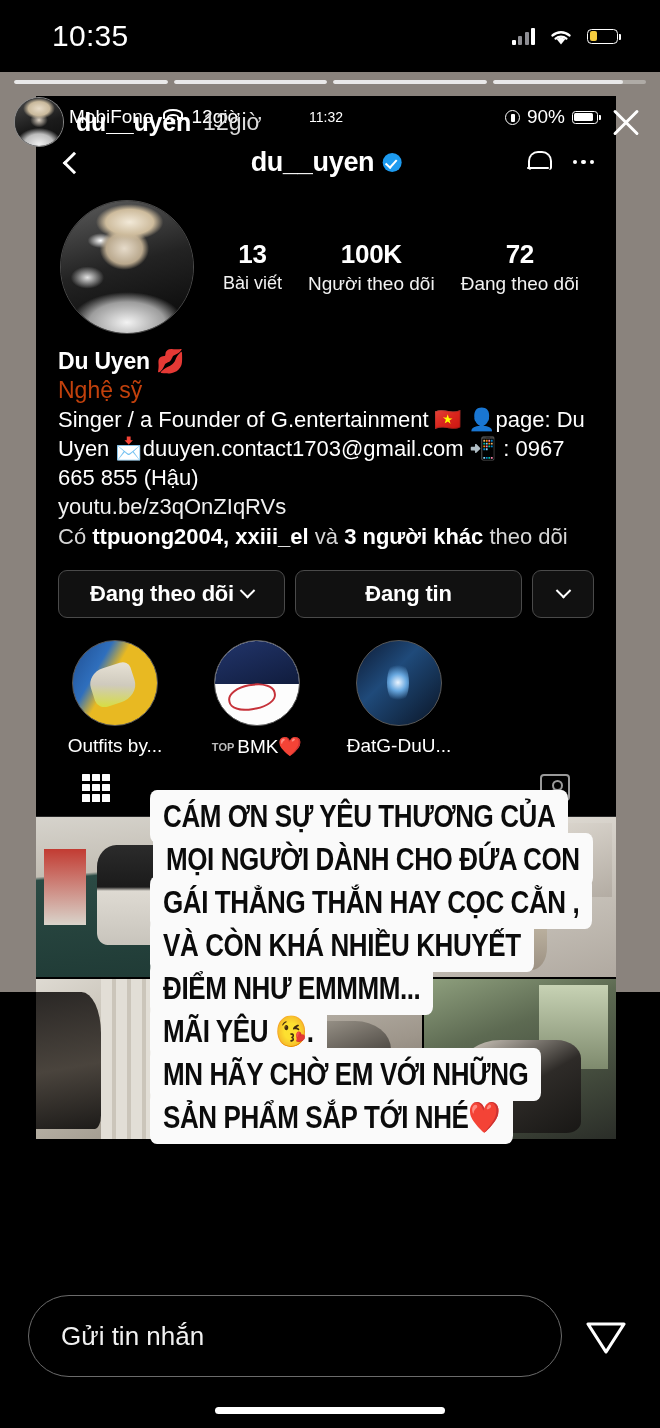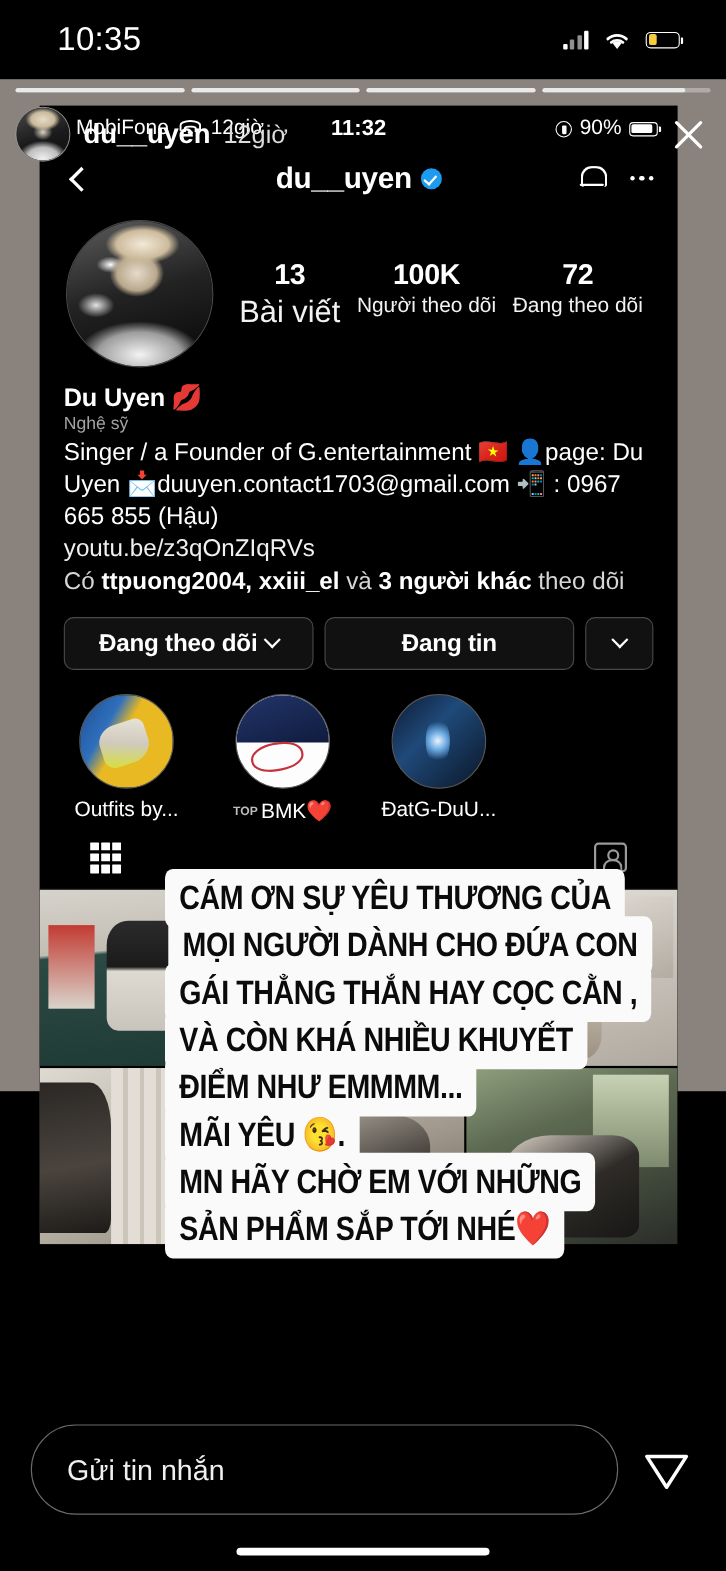--- a/index.html
+++ b/index.html
@@ -90,21 +90,21 @@
   .ios-dot { width:5px; height:11px; background:#fff; border-radius:1px; }
   .wifi-sm { width:22px; height:16px; position:relative; }
   .wifi-sm i {
     position:absolute; left:50%; transform:translateX(-50%);
     border:2px solid #fff; border-bottom:none; border-radius:50% 50% 0 0;
   }
   .wifi-sm i:nth-child(1){ width:20px; height:10px; top:0; }
   .wifi-sm i:nth-child(2){ width:12px; height:6px; top:5px; }
   .wifi-sm i:nth-child(3){ width:5px; height:3px; top:10px; border-radius:50%; background:#fff; border:none; }
   .ios-hours { font-size:19px; font-weight:400; }
-  .ios-center { position:absolute; left:50%; transform:translateX(-50%); font-size:20px; font-weight:700; }
+  .ios-center { position:absolute; left:50%; transform:translateX(-50%); font-size:14px; font-weight:400; }
   .ios-right { margin-left:auto; display:flex; align-items:center; gap:7px; }
   .lock-ic { width:15px; height:15px; border:1.7px solid #fff; border-radius:50%; position:relative; }
   .lock-ic::after { content:""; position:absolute; left:5px; top:3px; width:4px; height:8px; background:#fff; border-radius:1px; }
   .ios-pct { font-size:19px; font-weight:500; }
   .batt-sm { width:26px; height:13px; border:1.5px solid #fff; border-radius:3.5px; padding:1.4px; position:relative; }
   .batt-sm::after { content:""; position:absolute; right:-3.5px; top:3.5px; width:2px; height:5px; background:#fff; border-radius:0 1px 1px 0; }
   .batt-sm span { display:block; height:100%; width:90%; background:#fff; border-radius:1.5px; }
 
   
   .prof-nav {
@@ -153,26 +153,26 @@
       radial-gradient(ellipse 22% 19% at 48% 36%, #e6dbca 0%, #b9a88d 62%, transparent 85%),
       radial-gradient(ellipse 14% 8% at 30% 30%, #ffffff 0%, transparent 70%),
       radial-gradient(ellipse 52% 28% at 50% 92%, #f3f3f3 0%, #9d9d9d 55%, transparent 82%),
       radial-gradient(ellipse 18% 12% at 20% 58%, #e4e4e4 0%, transparent 70%),
       linear-gradient(165deg,#5c5c5c 0%, #232323 48%, #060606 100%);
   }
   .stats { display:flex; flex:1; justify-content:space-around; padding-left:16px; }
   .stat { text-align:center; }
   .stat .num { font-size:26px; font-weight:700; letter-spacing:-.3px; }
   .stat .lab { font-size:19px; font-weight:400; margin-top:3px; color:#f2f2f2; }
-  .stat.posts .lab { font-size:28px; }
+  .stat.posts .lab { font-size:18px; }
 
   
   .bio { padding:14px 22px 0 22px; }
   .bio-name { font-size:23px; font-weight:700; letter-spacing:-.2px; }
-  .bio-cat { font-size:16px; color:#a3a3a3; margin-top:2px; }
+  .bio-cat { font-size:23px; color:#c2410c; margin-top:2px; }
   .bio-txt { font-size:22px; line-height:1.32; margin-top:1px; word-break:break-word; }
   .bio-link { font-size:22px; line-height:1.32; color:#f0f0f0; }
   .bio-follow { font-size:22px; line-height:1.34; margin-top:1px; color:#d6d6d6; }
   .bio-follow b { color:#fff; font-weight:700; }
 
   
   .btns { display:flex; gap:10px; padding:18px 22px 0 22px; }
   .btn {
     height:48px; border:1px solid #4a4a4a; border-radius:9px; background:#111;
     display:flex; align-items:center; justify-content:center; gap:8px;

